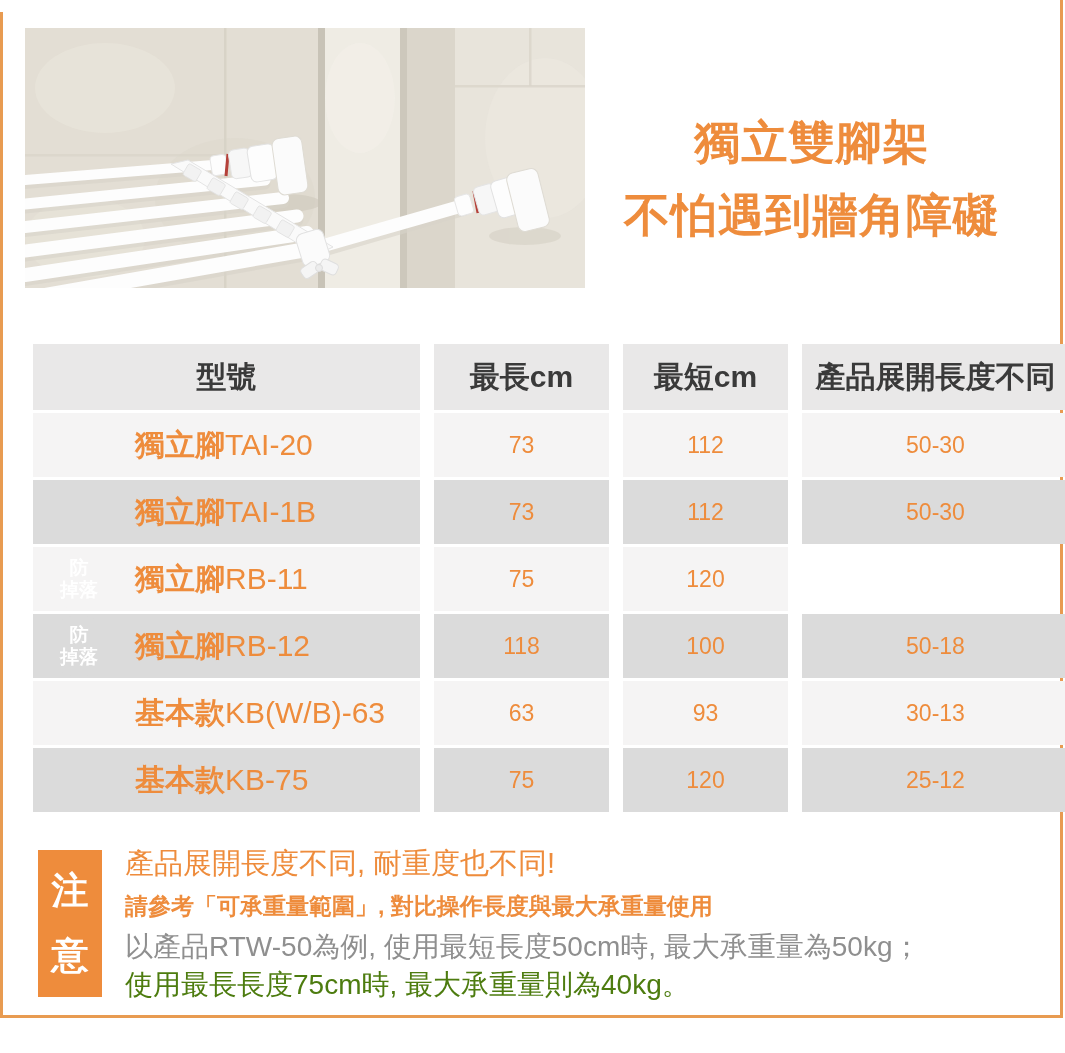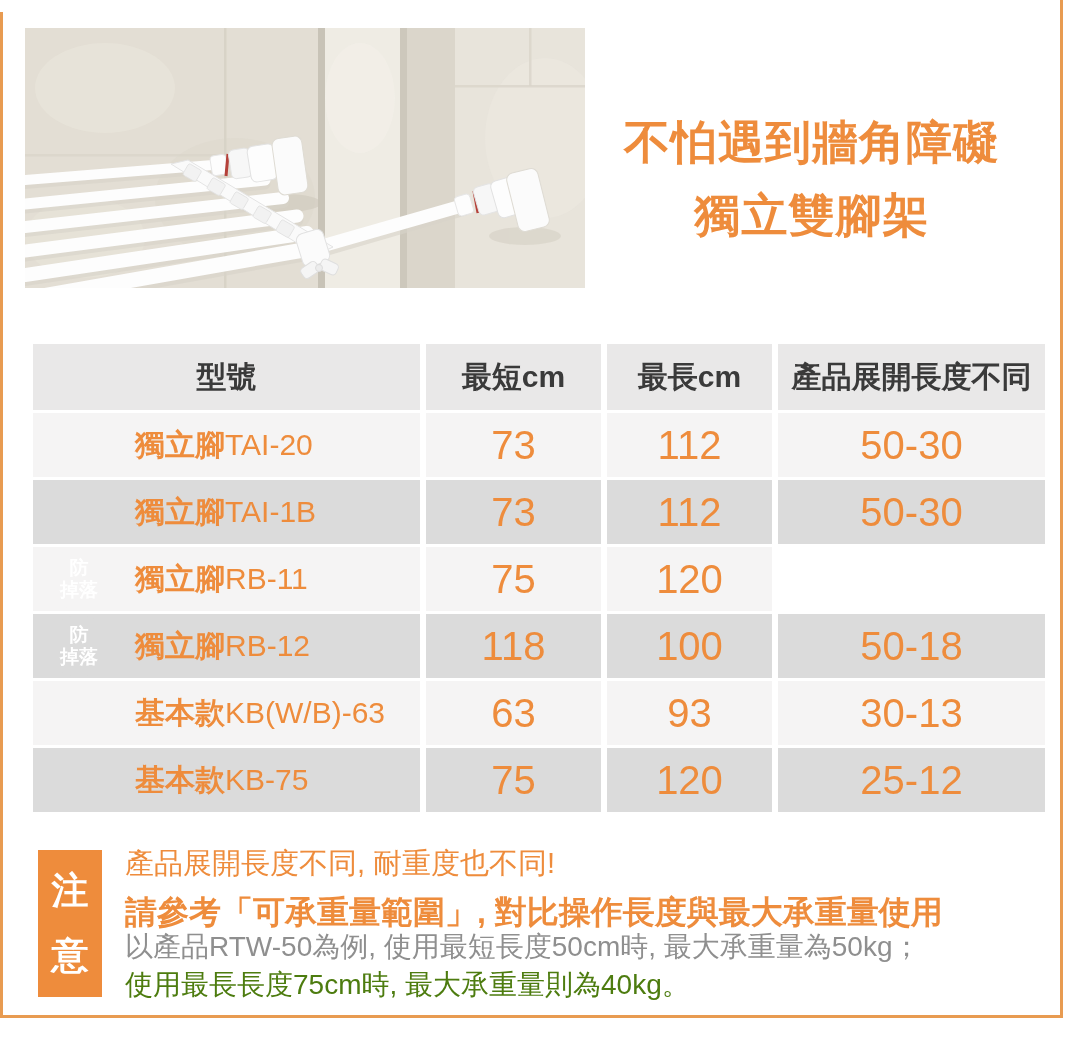--- a/index.html
+++ b/index.html
@@ -15,42 +15,42 @@
 
   
   .photo { position:absolute; left:25px; top:28px; width:560px; height:260px; }
 
   
   .headline { position:absolute; left:600px; top:106px; width:424px; text-align:center;
               color:#EE8C3C; font-weight:700; font-size:46px; line-height:73px; letter-spacing:1px; }
 
   
   .spec-table { position:absolute; left:33px; top:344px; width:1012px; }
-  .t-row { display:grid; grid-template-columns:387px 175px 165px 267px; column-gap:6px;
+  .t-row { display:grid; grid-template-columns:387px 175px 165px 267px; column-gap:14px;
            height:64px; margin-bottom:3px; position:relative; }
   .t-row.header { height:66px; }
   .t-row > div { display:flex; align-items:center; justify-content:center; }
   .t-row.header > div { background:#E9E8E8; color:#3A3A3A; font-weight:700; font-size:30px; }
   .t-row.light > div { background:#F5F4F4; }
   .t-row.dark > div { background:#DBDBDB; }
   .cell-model { justify-content:flex-start !important; padding-left:90px; }
   .model-bold { color:#EE8C3C; font-weight:700; font-size:30px;margin-left:12px; }
   .model-code { color:#EE8C3C; font-weight:400; font-size:30px; }
-  .num { color:#EE8C3C; font-size:40px; }
+  .num { color:#EE8C3C; font-size:23px; }
   .badge { position:absolute; left:15px; top:1px; width:62px; height:62px; border-radius:50%;
            background:#EE8C3C; color:#fff; font-weight:700; font-size:19px; line-height:22px;
            display:flex; flex-direction:column; align-items:center; justify-content:center; z-index:2; }
 
   
   .notice-box { position:absolute; left:38px; top:850px; width:64px; height:147px; background:#EE8C3C;
                 display:flex; flex-direction:column; align-items:center; justify-content:space-evenly;
                 color:#fff; font-size:37px; font-weight:700; }
   .n-line { position:absolute; left:125px; white-space:nowrap; }
   .n1 { top:844px; font-size:29px; font-weight:400; color:#EE8C3C; }
-  .n2 { top:891px; font-size:32px; font-weight:600; color:#EE8C3C; }
+  .n2 { top:891px; font-size:23px; font-weight:600; color:#EE8C3C; }
   .n3 { top:928px; font-size:28px; color:#8F8F8F; }
   .n4 { top:966px; font-size:28px; color:#4d7c0f; }
 </style>
 </head>
 <body>
 
 <div class="canvas">
 
   <div class="frame frame-left"></div>
   <div class="frame frame-right"></div>
@@ -134,29 +134,29 @@
     <g>
       <rect x="431" y="167" width="16" height="20" rx="4" transform="rotate(-16 439 177)" fill="#FDFDFD" stroke="#E6E6E6"></rect>
       <line x1="449" y1="163" x2="453" y2="185" stroke="#B5413A" stroke-width="3"></line>
       <rect x="451" y="157" width="21" height="29" rx="5" transform="rotate(-16 461 172)" fill="#F7F7F7" stroke="#E4E4E4"></rect>
       <rect x="469" y="150" width="28" height="38" rx="6" transform="rotate(-16 483 169)" fill="#FDFDFD" stroke="#E2E2E2"></rect>
       <rect x="487" y="142" width="32" height="60" rx="7" transform="rotate(-14 503 172)" fill="#FBFBFB" stroke="#DEDBD3"></rect>
     </g>
   </svg>
 
   <div class="headline">
+    <div>獨立雙腳架</div>
     <div>不怕遇到牆角障礙</div>
-    <div>獨立雙腳架</div>
   </div>
 
   <div class="spec-table">
     <div class="t-row header">
       <div>型號</div>
+      <div>最長cm</div>
       <div>最短cm</div>
-      <div>最長cm</div>
       <div>產品展開長度不同</div>
     </div>
 
     <div class="t-row light">
       <div class="cell-model">
         <span class="model-bold">獨立腳</span>
         <span class="model-code">TAI-20</span>
       </div>
       <div class="num">73</div>
       <div class="num">112</div>

